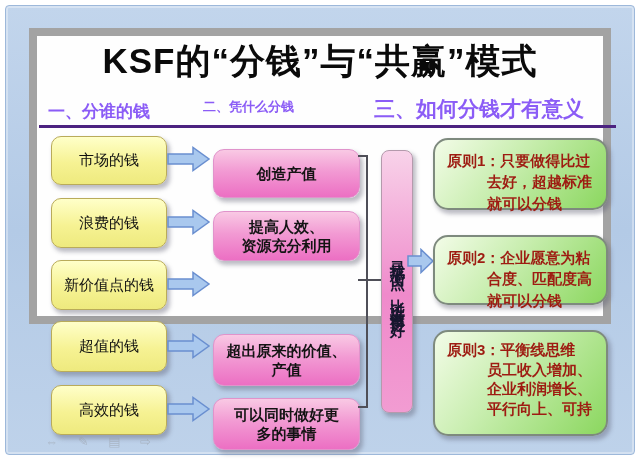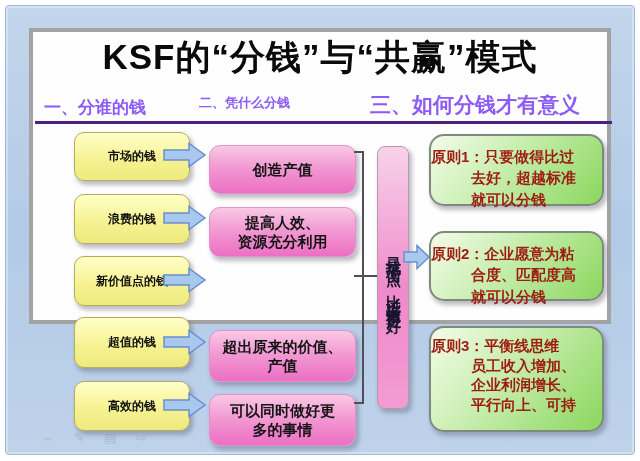--- a/index.html
+++ b/index.html
@@ -3,35 +3,35 @@
 <meta charset="utf-8">
 <style>
   html,body{margin:0;padding:0;background:#ffffff;}
   .page{position:relative;width:640px;height:461px;background:#ffffff;overflow:hidden;
         font-family:"Liberation Sans",sans-serif;}
   .frame{position:absolute;left:5px;top:5px;width:628px;height:448px;
          background:linear-gradient(180deg,#c2d5ec 0%,#b3cae6 50%,#bed2ea 100%);
          border:1px solid #9db8da;border-radius:4px;
          box-shadow:inset 0 0 0 2px rgba(255,255,255,0.35);}
   .content{position:absolute;left:29px;top:28px;width:582px;height:296px;
-           background:#fefefe;border:4px solid #a3a3a3;box-sizing:border-box;}
+           background:#fefefe;border:8px solid #a3a3a3;box-sizing:border-box;}
   .title{position:absolute;left:0;top:2px;width:100%;text-align:center;
          font-size:35px;font-weight:bold;color:#0a0a0a;letter-spacing:1px;}
   .hdr{position:absolute;font-weight:bold;color:#8b5cf6;white-space:nowrap;}
   .hdr.h1{left:11px;top:64px;font-size:17px;}
   .hdr.h2{left:166px;top:62px;font-size:13px;}
   .hdr.h3{left:337px;top:59px;font-size:21px;}
   .divider{position:absolute;left:2px;top:89px;width:577px;height:3px;background:#4c2280;}
 
   .ybox{position:absolute;left:14px;width:114px;
         background:linear-gradient(180deg,#ffffc9 0%,#f6f293 55%,#eeea7e 100%);
         border:1px solid #b9ab5a;border-radius:10px;
         box-shadow:2.5px 3.5px 4px rgba(90,90,110,0.4);
         display:flex;align-items:center;justify-content:center;
-        font-size:12px;font-weight:bold;color:#101010;text-align:center;margin-left:27px;}
+        font-size:15px;font-weight:normal;color:#101010;text-align:center;}
   .y1{top:100px;height:47px}.y2{top:162px;height:48px}.y3{top:224px;height:48px}
   .y4{top:285px;height:49px}.y5{top:349px;height:48px}
 
   .arrow{position:absolute;left:130px;width:44px;height:26px;}
   .a1{top:110px}.a2{top:173px}.a3{top:235px}.a4{top:297px}.a5{top:360px}
   .arrow svg,.amid svg{display:block;width:100%;height:100%;}
   .amid{position:absolute;left:370px;top:212px;width:28px;height:26px;}
 
   .pbox{position:absolute;left:176px;width:145px;
         background:linear-gradient(180deg,#f9c9e4 0%,#f29ad3 45%,#ec6fc3 100%);
@@ -54,21 +54,21 @@
         border:1px solid #b49aac;border-radius:8px;
         box-shadow:2.5px 3.5px 4px rgba(90,90,110,0.4);
         display:flex;align-items:center;justify-content:center;
         writing-mode:vertical-rl;text-orientation:upright;
         font-size:15px;font-weight:bold;color:#17172e;letter-spacing:4px;}
 
   .gbox{position:absolute;left:396px;width:175px;box-sizing:border-box;
         background:linear-gradient(128deg,#f3fce8 0%,#c9eeb0 42%,#8bd75f 100%);
         border:2px solid #7e8a7e;border-radius:15px;
         box-shadow:2.5px 3.5px 4px rgba(90,90,110,0.4);
-        padding:10px 4px 4px 0;
+        padding:10px 4px 4px 12px;
         font-size:15px;font-weight:bold;color:#9e1c12;line-height:1.42;}
   .g1{top:102px;height:72px}.g2{top:199px;height:70px}
   .g3{top:294px;height:106px;padding-top:8px;line-height:1.3;}
   .gline.ind{margin-left:40px;}
 
   .wm{position:absolute;left:8px;top:398px;font-size:13px;color:#9aa0a8;opacity:0.55;}
   .wm span{display:inline-block;margin-right:16px;}
 </style>
 </head>
 <body>

